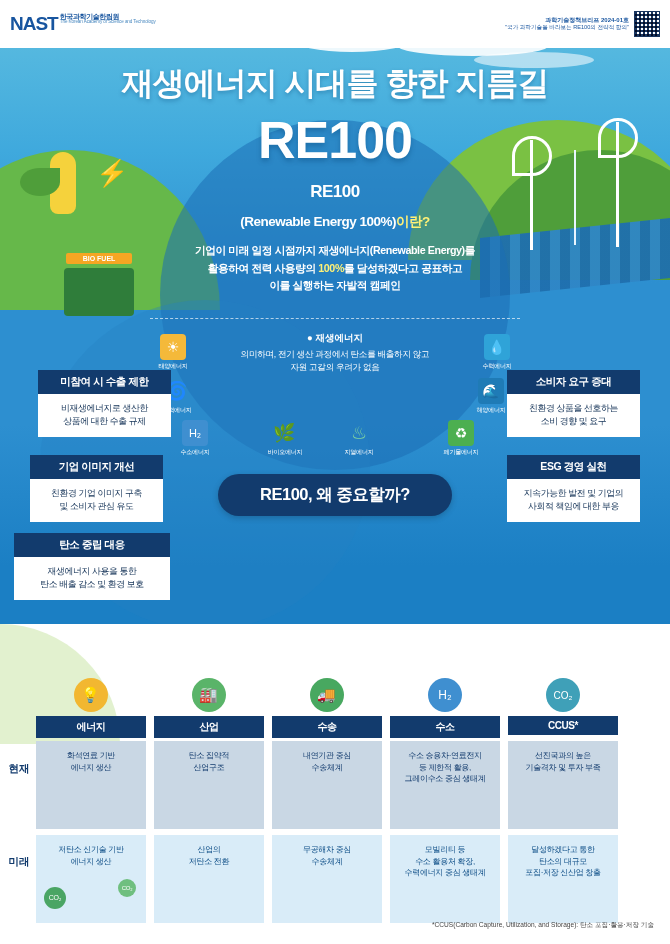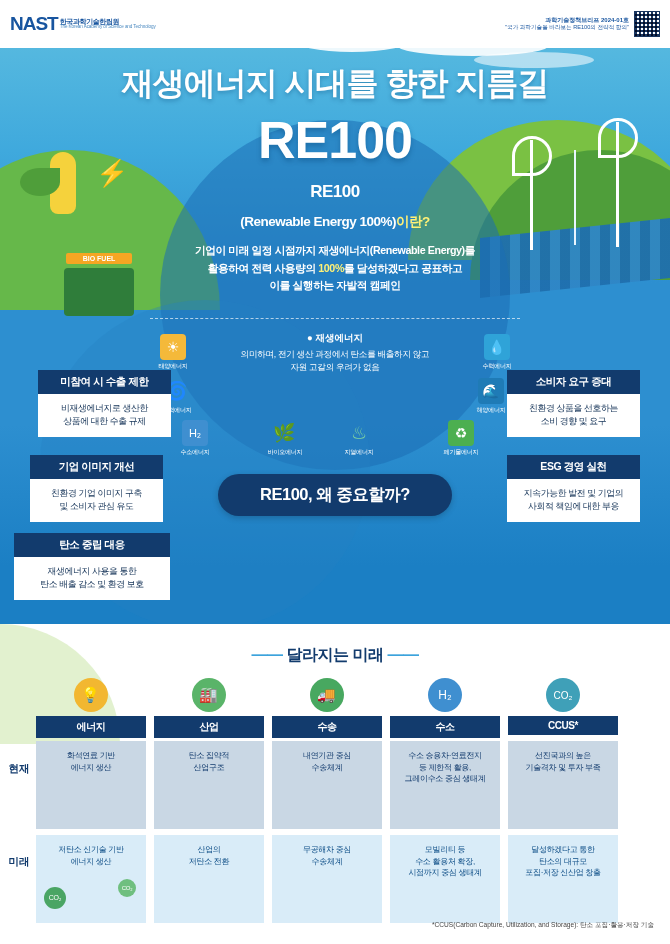--- a/index.html
+++ b/index.html
@@ -17,21 +17,21 @@
     overflow: hidden;
   }
   
   .topbar {
     position: absolute; top:0; left:0; width:670px; height:48px;
     background: #ffffff;
     display:flex; align-items:center; justify-content:space-between;
     padding: 0 10px;
     z-index: 40;
   }
-  .logo-wrap { display:flex; align-items:center; gap:2px; }
+  .logo-wrap { display:flex; gap:2px; }
   .logo-mark {
     font-size: 19px; font-weight: bold; color:#18559f; letter-spacing:-1px;
     font-family:"Liberation Sans", sans-serif;
   }
   .logo-sub { line-height:1.05; }
   .logo-sub .ko { font-size:7px; color:#18559f; font-weight:bold; letter-spacing:-0.4px;}
   .logo-sub .en { font-size:4.6px; color:#4b8ac0; letter-spacing:-0.1px; }
   .brief { display:flex; align-items:center; gap:5px; }
   .brief-txt { text-align:right; line-height:1.2; }
   .brief-txt .l1 { font-size:6px; font-weight:bold; color:#18559f; }
@@ -341,23 +341,20 @@
       <div class="bd">
         <div>재생에너지 사용을 통한</div>
         <div>탄소 배출 감소 및 환경 보호</div>
       </div>
     </div>
   </div>
 
   <div style="position:absolute;top:624px;left:0;width:670px;height:320px;background:#ffffff;z-index:28;"></div>
   <div style="position:absolute;top:624px;left:0;width:120px;height:120px;background:#8dc63f;opacity:.25;border-radius:0 100% 0 0;z-index:28;"></div>
 
-  <div class="future-title">
-    <span class="deco">—— </span><span>달라지는 미래</span><span class="deco"> ——</span>
-  </div>
 
   <div class="fgrid">
 
     <div class="frow">
       <div class="fcol">
         <div class="circ" style="background:#f2b731;">💡</div>
         <div class="cat">에너지</div>
       </div>
       <div class="fcol">
         <div class="circ" style="background:#5ab469;">🏭</div>
@@ -429,21 +426,21 @@
       <div class="fcol">
         <div class="cell fut">
           <div>무공해차 중심</div>
           <div>수송체계</div>
         </div>
       </div>
       <div class="fcol">
         <div class="cell fut">
           <div>모빌리티 등</div>
           <div>수소 활용처 확장,</div>
-          <div>시점까지 중심 생태계</div>
+          <div>수력에너지 중심 생태계</div>
         </div>
       </div>
       <div class="fcol">
         <div class="cell fut">
           <div>달성하겠다고 통한</div>
           <div>탄소의 대규모</div>
           <div>포집·저장 신산업 창출</div>
         </div>
       </div>
     </div>

